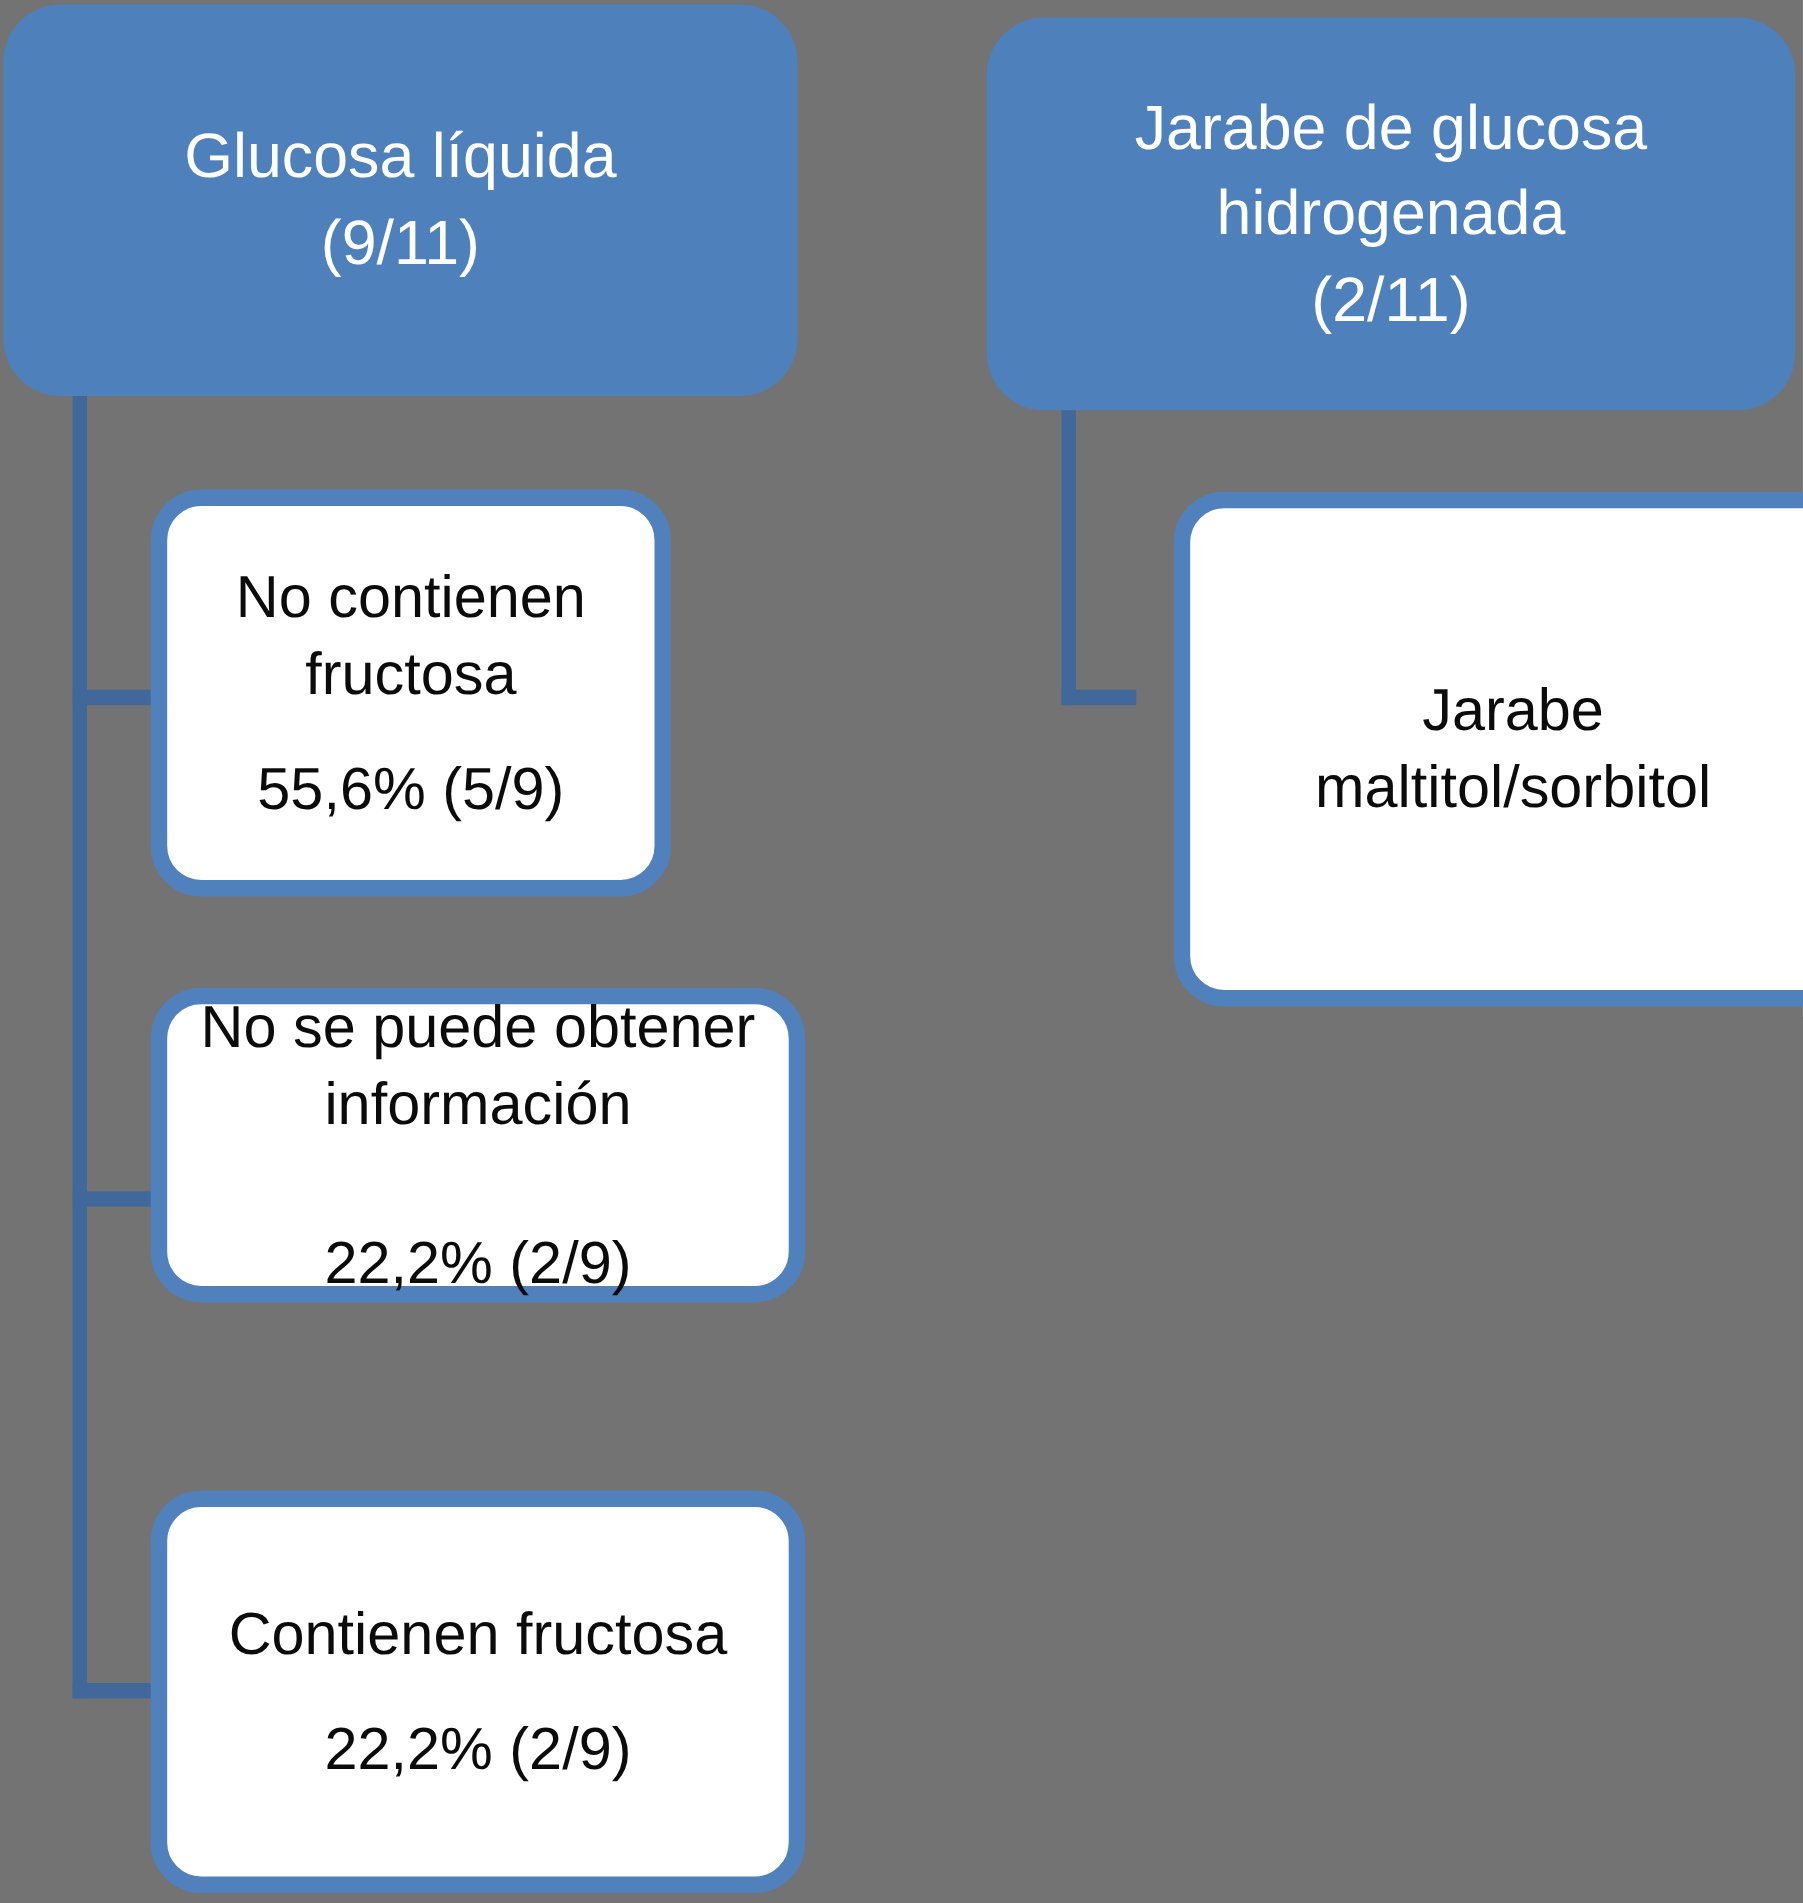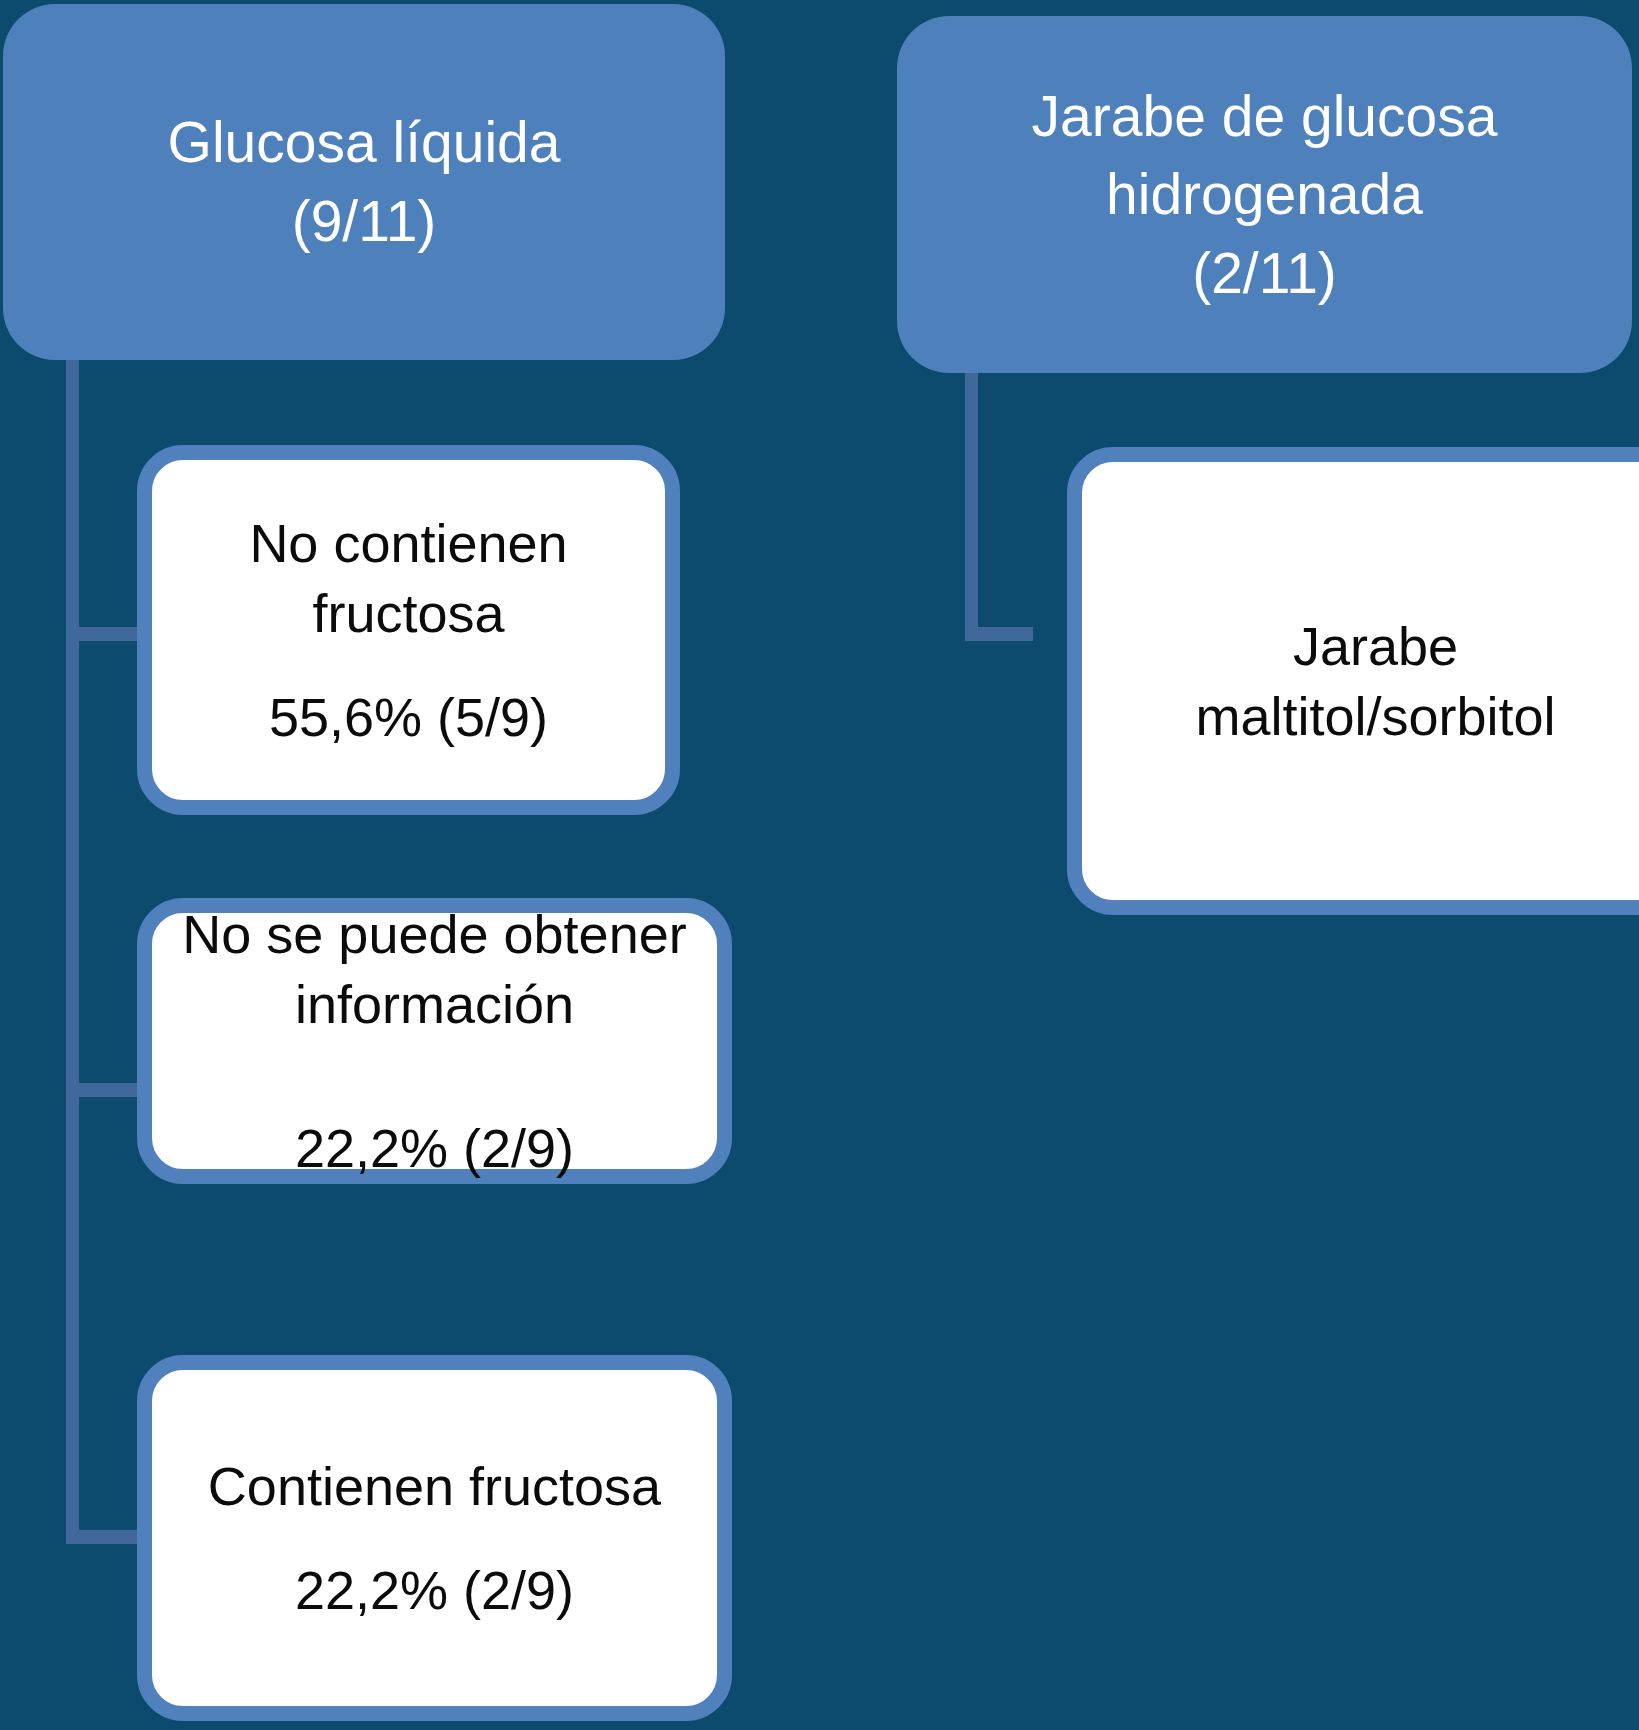--- a/index.html
+++ b/index.html
@@ -10,21 +10,21 @@
     --child-text: #0B0B0B;
   }
   * { margin: 0; padding: 0; box-sizing: border-box; }
   html, body { background: #FFFFFF; }
   body { font-family: "Liberation Sans", sans-serif; }
 
   .canvas {
     position: relative;
     width: 1639px;
     height: 1730px;
-    background: #0c4a6e;
+    background: #737373;
     overflow: hidden;
   }
 
   .node {
     position: absolute;
     display: flex;
     flex-direction: column;
     align-items: center;
     justify-content: center;
     text-align: center;
@@ -54,21 +54,21 @@
   .connector {
     position: absolute;
     background: var(--connector);
     z-index: 0;
   }
 
   
   .parent-left  { left: 3px;    top: 4px;    width: 722px; height: 356px; }
   .parent-right { left: 897px;  top: 16px;    width: 735px; height: 357px; }
 
-  .child-1 { left: 137px;  top: 445px;  width: 543px; height: 370px; }
+  .child-1 { left: 137px;  top: 445px;  width: 473px; height: 370px; }
   .child-2 { left: 137px;  top: 898px;  width: 595px; height: 286px; gap: 40px; }
   .child-3 { left: 137px;  top: 1355px; width: 595px; height: 366px; }
   .child-r1 { left: 1019px; top: 447px; width: 617px; height: 468px; margin-left: 48px; }
 
   .trunk-left  { left: 66px;  top: 356px; width: 13px; height: 1188px; }
   .stub-1      { left: 66px;  top: 627px;  width: 80px; height: 14px; }
   .stub-2      { left: 66px;  top: 1083px; width: 80px; height: 14px; }
   .stub-3      { left: 66px;  top: 1530px; width: 80px; height: 14px; }
   .trunk-right { left: 965px; top: 358px; width: 13px; height: 283px; }
   .stub-right  { left: 965px; top: 627px; width: 68px; height: 14px; }

